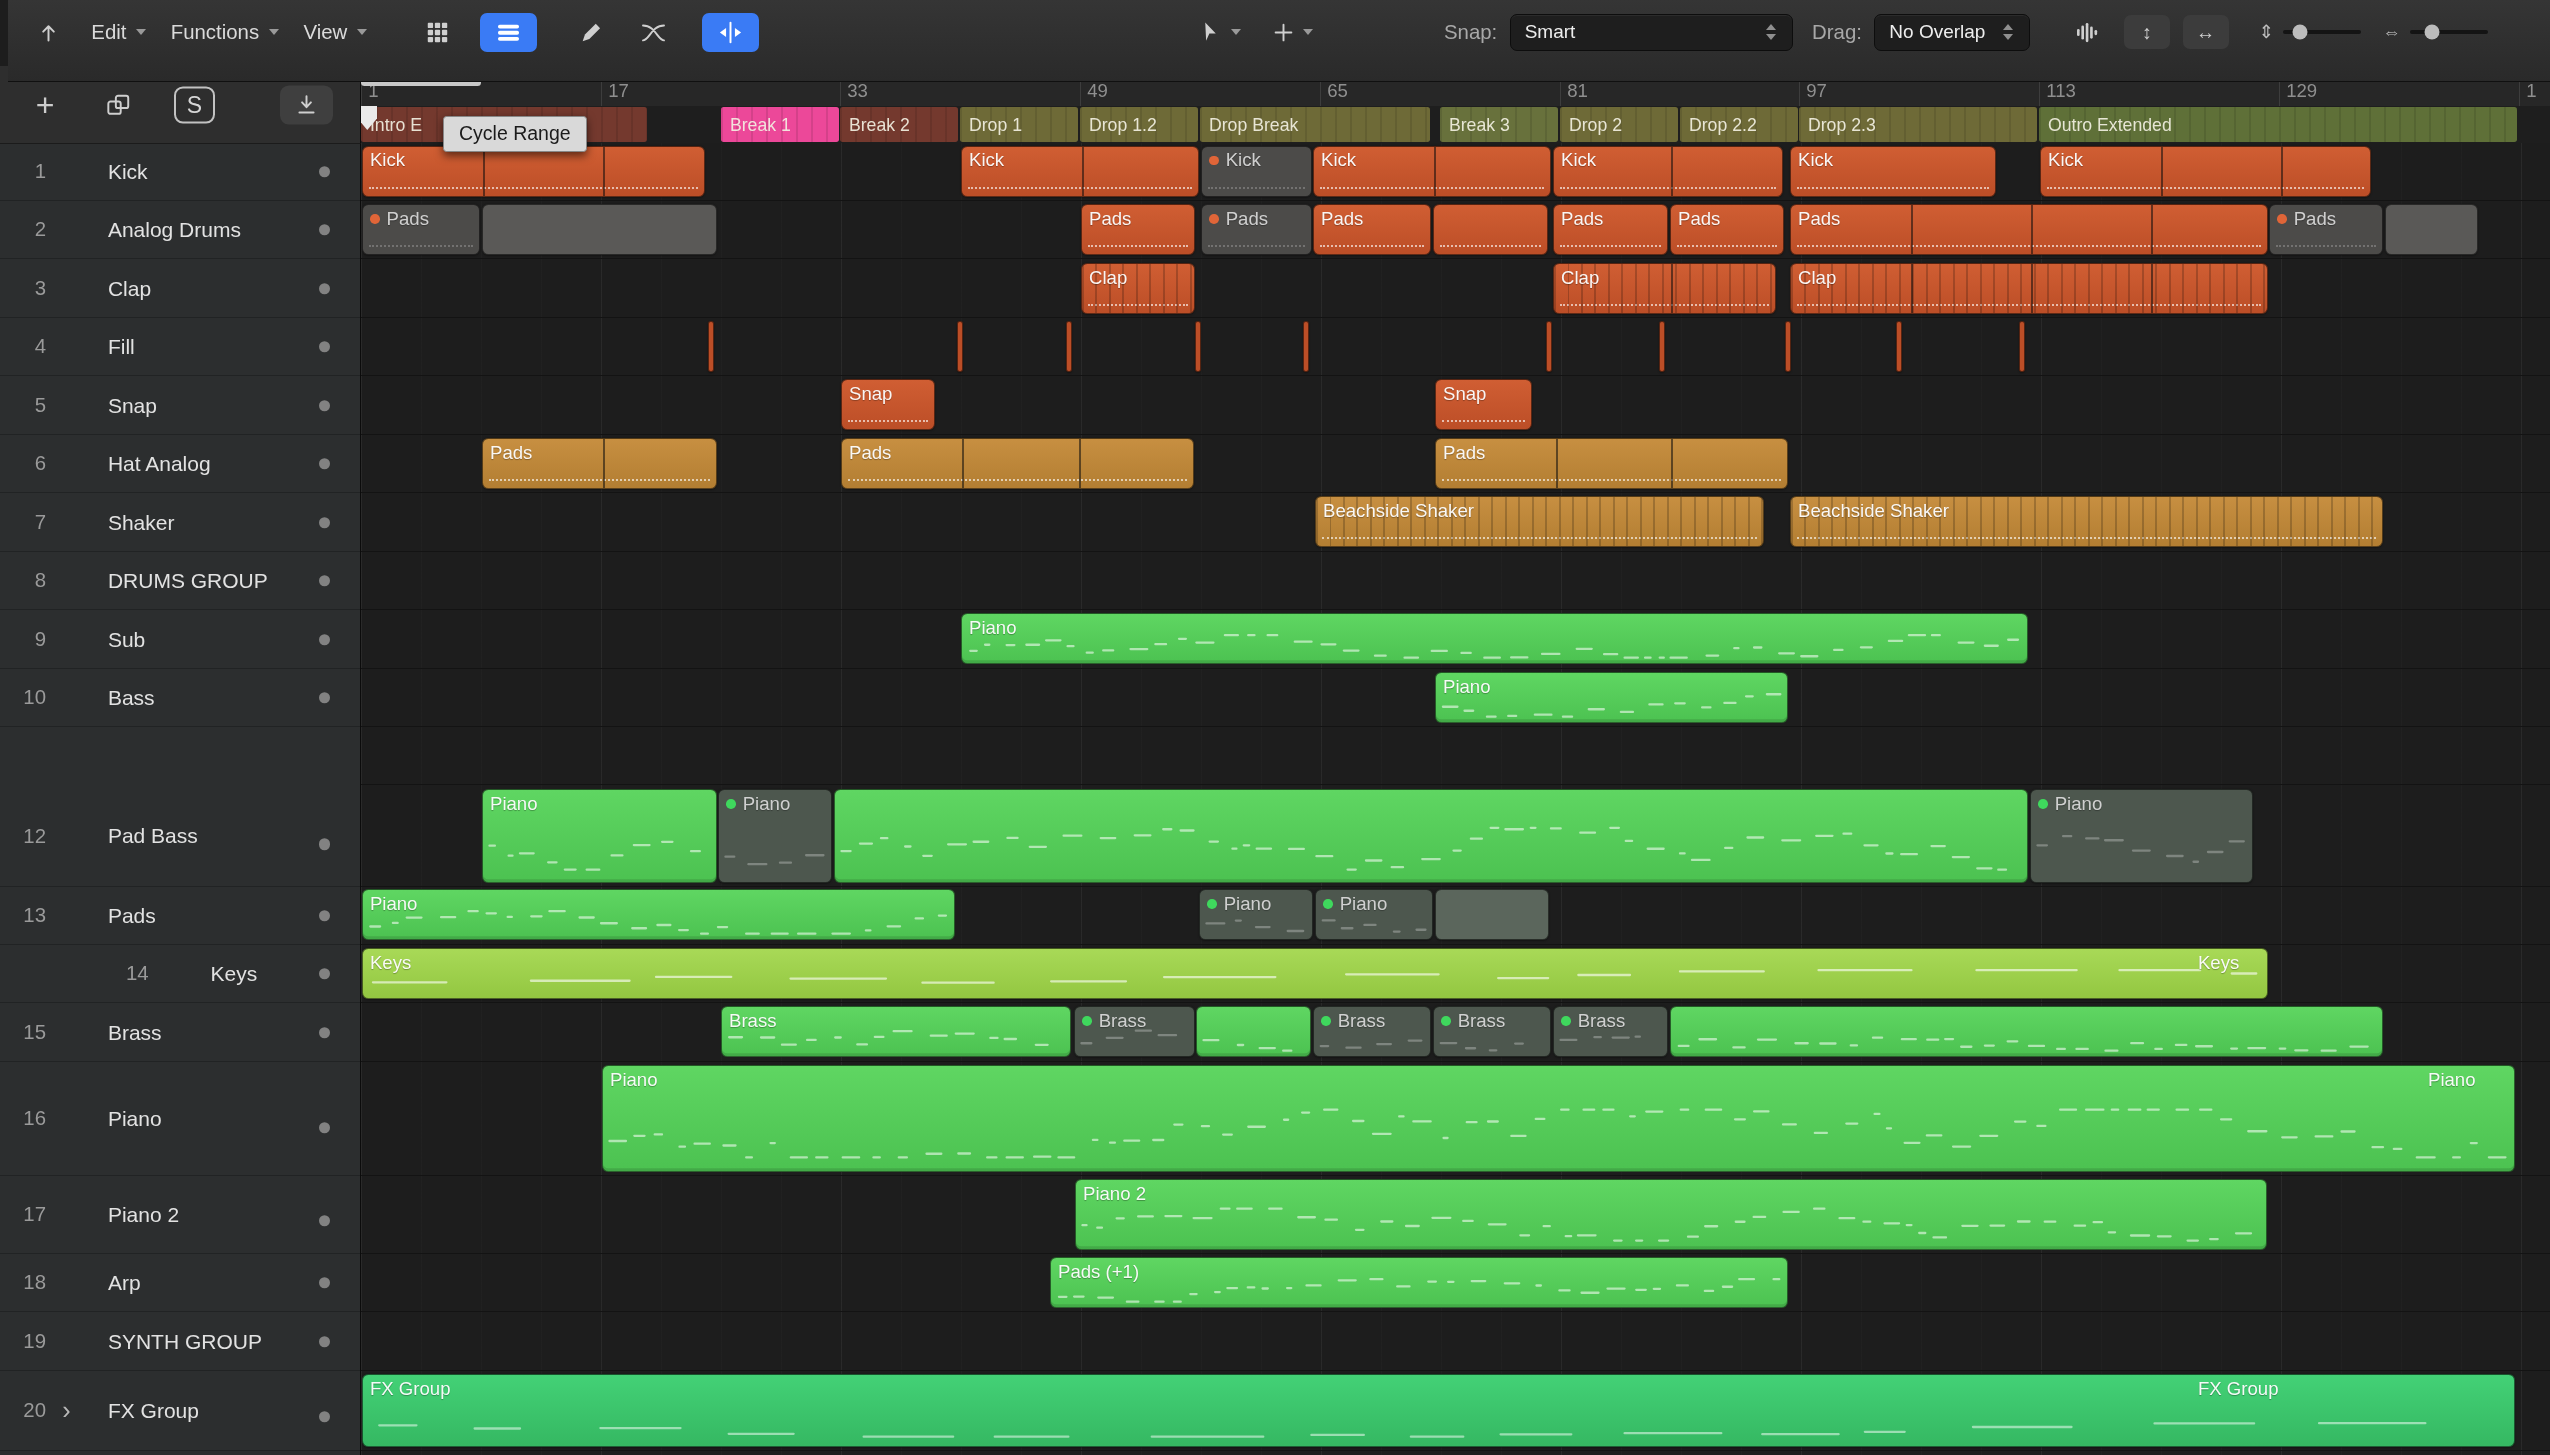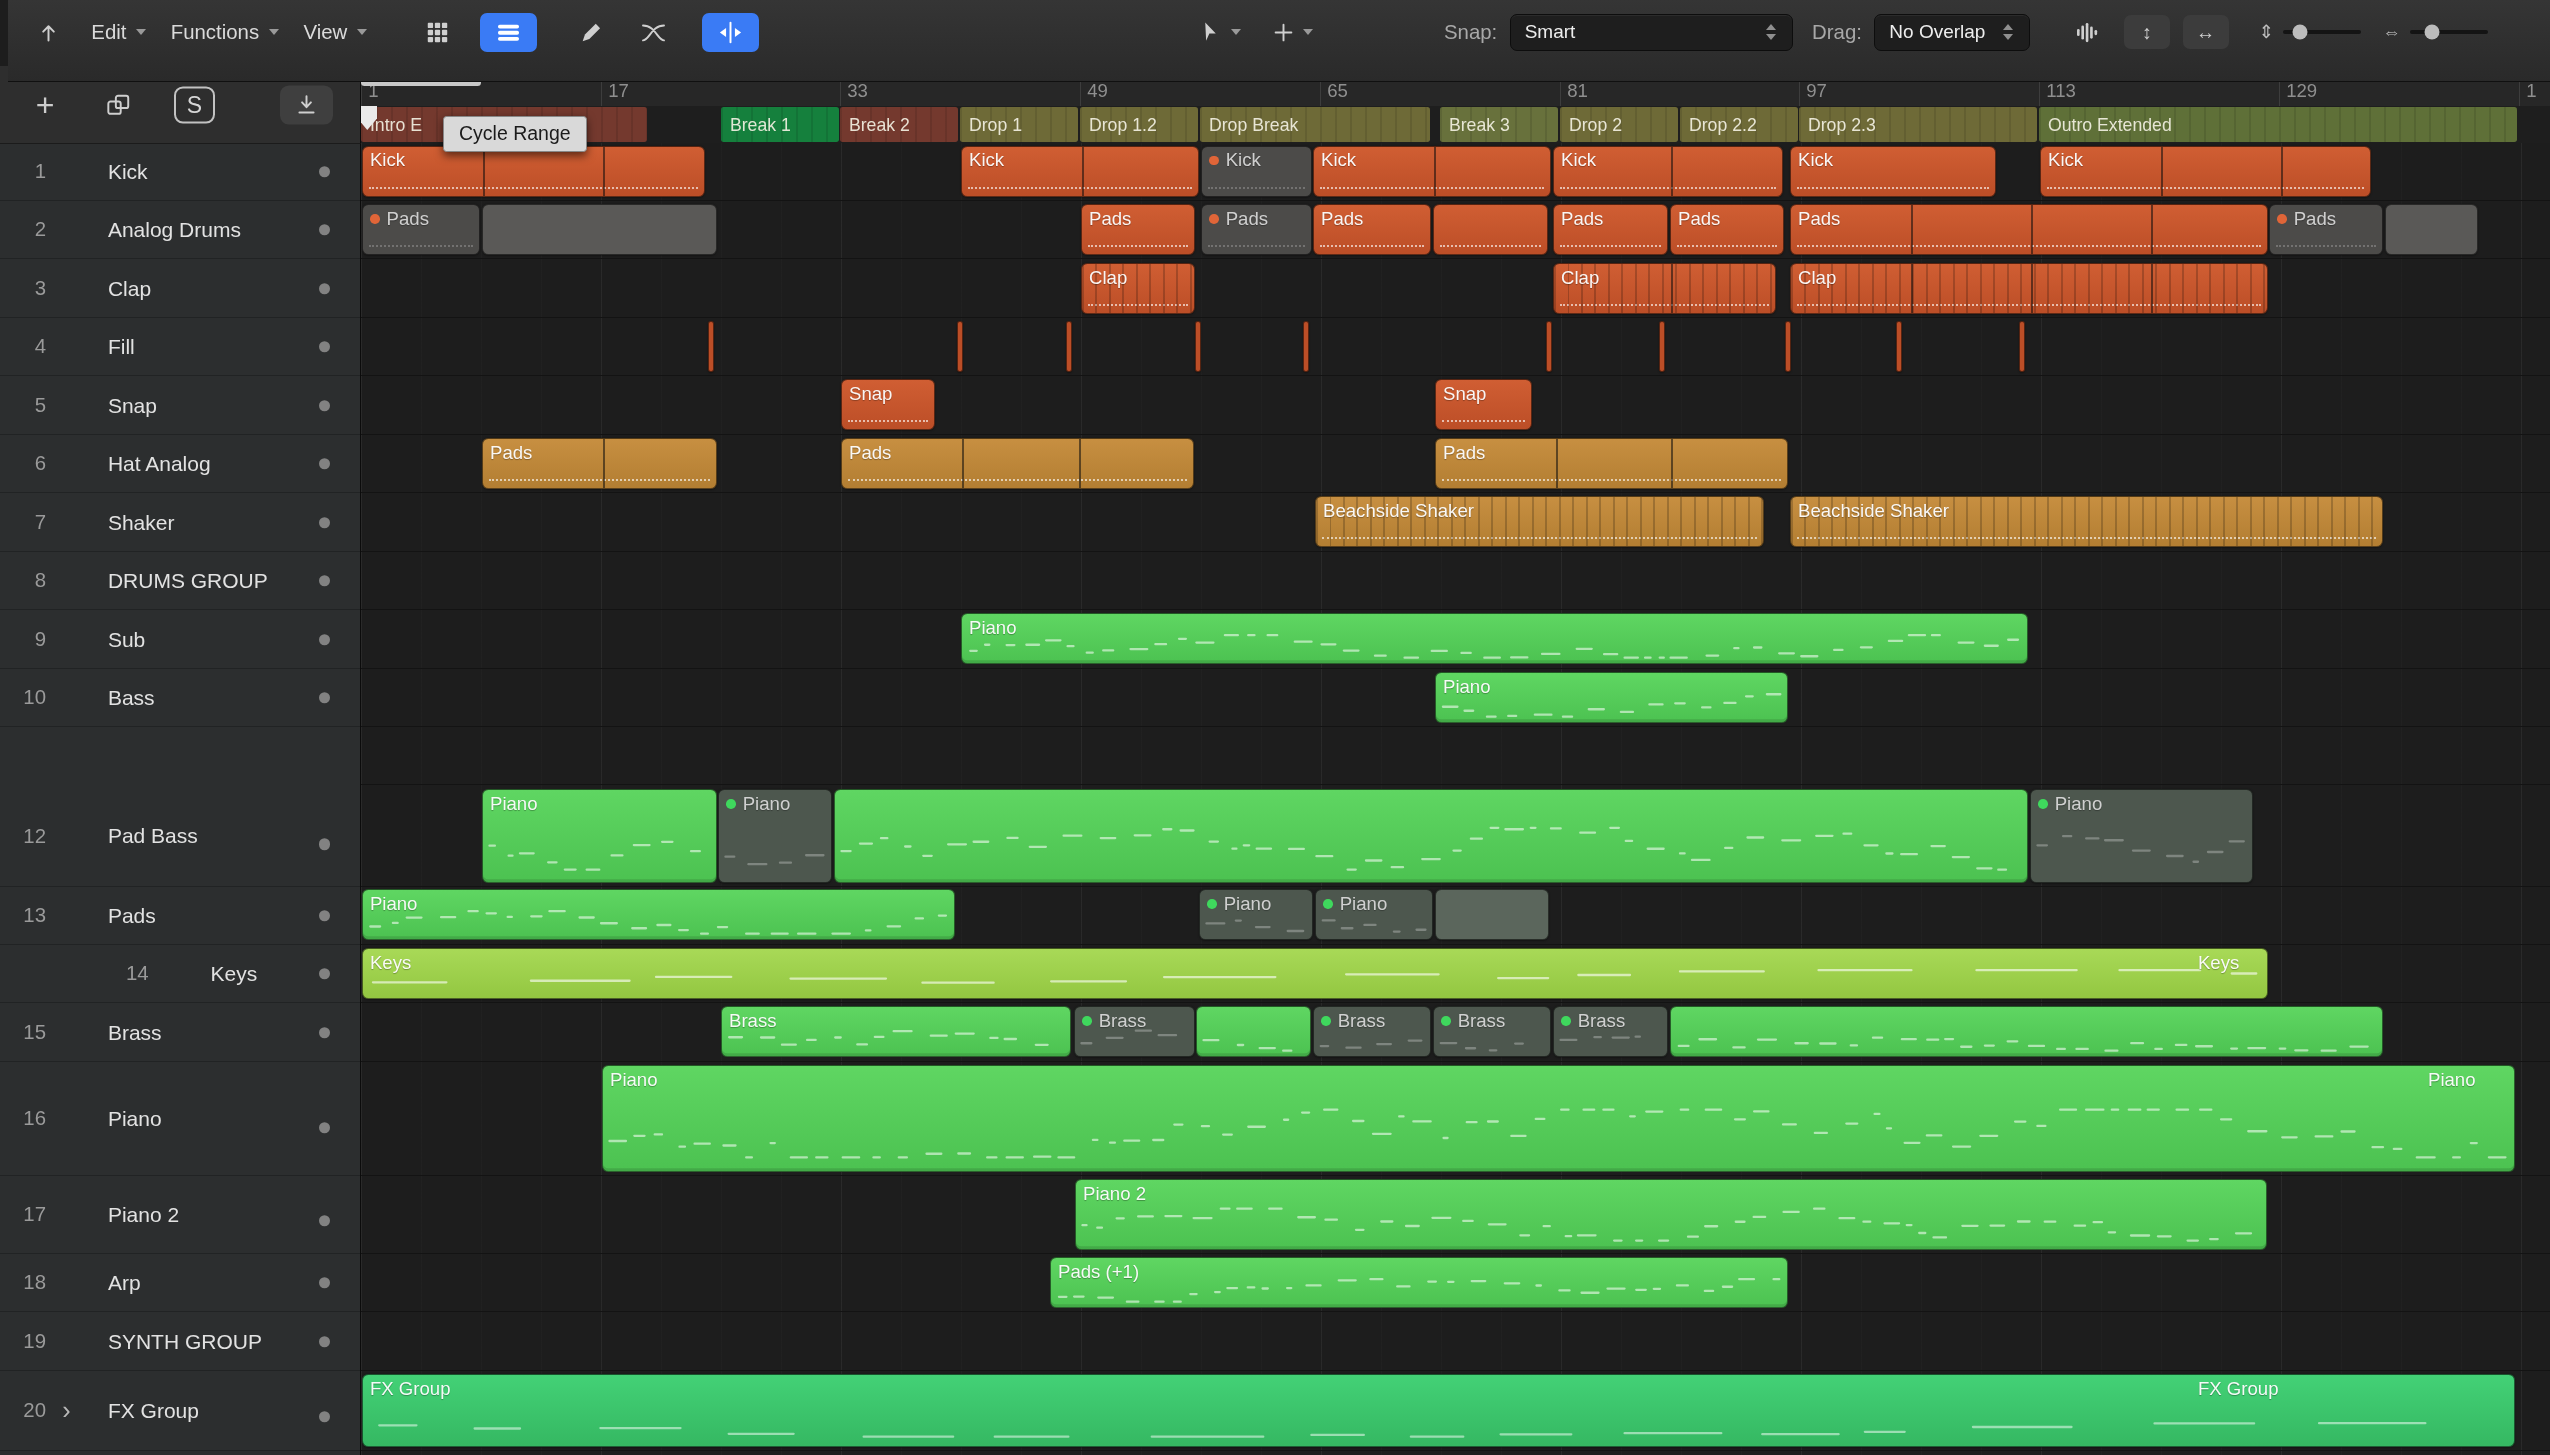--- a/index.html
+++ b/index.html
@@ -269,21 +269,21 @@
       </div>
       <div class="tick" style="left: 2158px;">
         <span class="tick-label">1</span>
       </div>
       <div class="cycle-strip" style="left: 0px; width: 120px;"></div>
     </div>
   <div class="markers">
       <div class="marker" style="left: 0px; width: 286px; background: rgb(116, 57, 46);">
         <span class="marker-label">Intro E</span>
       </div>
-      <div class="marker" style="left: 360px; width: 118px; background: #15803d;">
+      <div class="marker" style="left: 360px; width: 118px; background: #ec4899;">
         <span class="marker-label">Break 1</span>
       </div>
       <div class="marker" style="left: 479px; width: 118px; background: rgb(116, 57, 46);">
         <span class="marker-label">Break 2</span>
       </div>
       <div class="marker" style="left: 599px; width: 118px; background: rgb(110, 106, 55);">
         <span class="marker-label">Drop 1</span>
       </div>
       <div class="marker" style="left: 719px; width: 118px; background: rgb(110, 106, 55);">
         <span class="marker-label">Drop 1.2</span>

